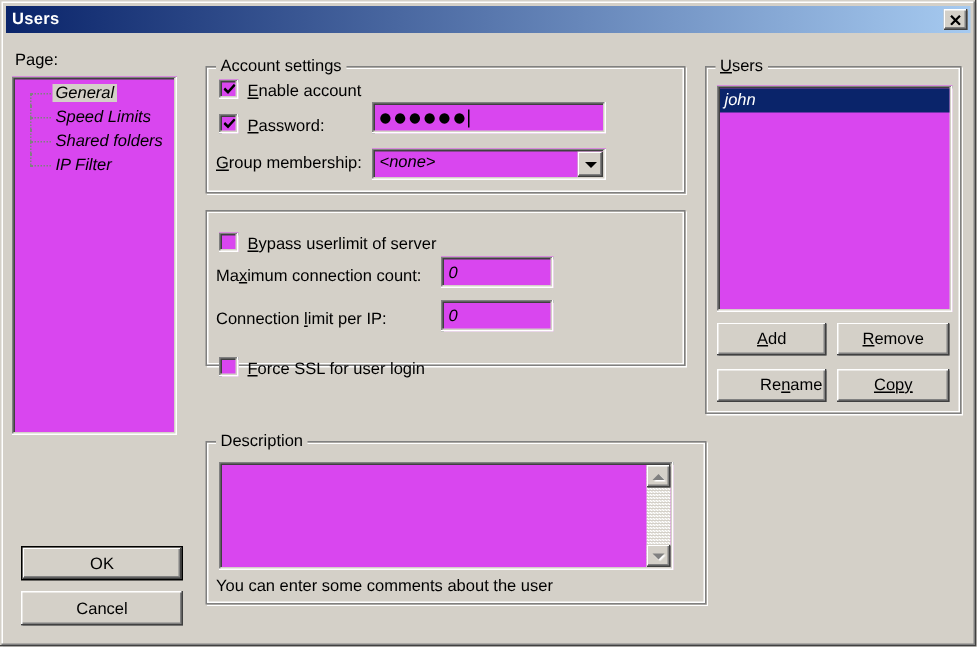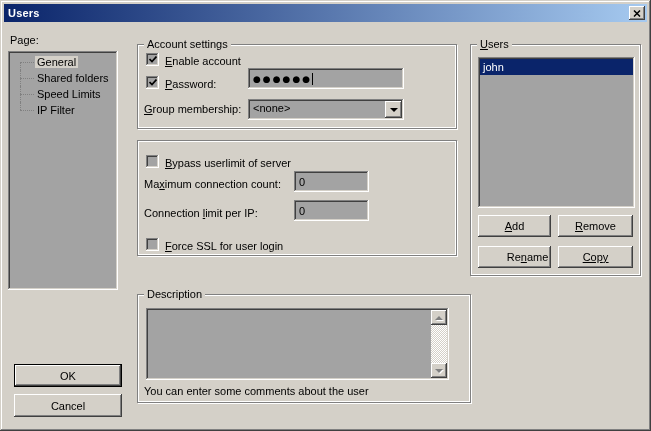--- a/index.html
+++ b/index.html
@@ -17,23 +17,24 @@
                 inset -2px -2px 0 #808080, inset 2px 2px 0 #ffffff;
     overflow: hidden;
   }
   .abs { position: absolute; }
   .raised {
     background: #d4d0c8;
     box-shadow: inset -1px -1px 0 #404040, inset 1px 1px 0 #ffffff,
                 inset -2px -2px 0 #808080, inset 2px 2px 0 #d4d0c8;
   }
   .sunken {
-    background: #a3a3a3;
+    background: #d946ef;
     box-shadow: inset -1px -1px 0 #ffffff, inset 1px 1px 0 #808080,
                 inset -2px -2px 0 #d4d0c8, inset 2px 2px 0 #404040;
+    font-style: italic;
   }
   .titlebar {
     position: absolute; left: 4px; top: 4px; right: 4px; height: 18px;
     background: linear-gradient(90deg, #0a246a 0%, #a6caf0 100%);
     display: flex; align-items: center;
   }
   .title-text { color: #fff; font-weight: bold; padding-left: 4px; letter-spacing: .2px; }
   .close-btn {
     position: absolute; right: 2px; top: 2px; width: 16px; height: 14px;
     display: flex; align-items: center; justify-content: center;
@@ -126,24 +127,24 @@
       <path d="M1 0.5 L7 6.5 M7 0.5 L1 6.5" stroke="#000" stroke-width="1.5" fill="none"></path>
     </svg>
   </div>
 
   <div class="label" style="left:10px; top:34px;">Page:</div>
   <div class="tree sunken" style="left:8px; top:51px; width:110px; height:239px;">
     <div class="tree-item first" data-selected="true">
       <span class="tree-label">General</span>
     </div>
     <div class="tree-item" data-selected="false">
+      <span class="tree-label">Speed Limits</span>
+    </div>
+    <div class="tree-item" data-selected="false">
       <span class="tree-label">Shared folders</span>
-    </div>
-    <div class="tree-item" data-selected="false">
-      <span class="tree-label">Speed Limits</span>
     </div>
     <div class="tree-item last" data-selected="false">
       <span class="tree-label">IP Filter</span>
     </div>
   </div>
 
   <div class="groupbox" style="left:137px; top:44px; width:320px; height:85px;">
     <span class="grp-caption">Account settings</span>
     <span class="checkbox sunken" style="left:8px; top:8px;" data-checked="true">
       <svg class="check" width="8" height="7" viewBox="0 0 8 7">
@@ -163,21 +164,21 @@
     </div>
     <span class="label" style="left:6px; top:58px;"><u>G</u>roup membership:</span>
     <div class="combo sunken" style="left:110px; top:54px; width:156px; height:21px;">
       <span class="combo-value">&lt;none&gt;</span>
       <div class="combo-btn raised">
         <span class="arrow-dn"></span>
       </div>
     </div>
   </div>
 
-  <div class="groupbox" style="left:137px; top:140px; width:320px; height:116px;padding-left:48px;">
+  <div class="groupbox" style="left:137px; top:140px; width:320px; height:104px;padding-left:48px;">
     <span class="checkbox sunken" style="left:8px; top:14px;" data-checked="false">
       <svg class="check" width="8" height="7" viewBox="0 0 8 7">
         <path d="M0.5 3 L3 5.5 L7.5 0.5" stroke="#000" stroke-width="1.7" fill="none"></path>
       </svg>
     </span>
     <span class="label" style="left:27px; top:16px;"><u>B</u>ypass userlimit of server</span>
     <span class="label" style="left:6px; top:37px;">Ma<u>x</u>imum connection count:</span>
     <div class="field sunken" style="left:156px; top:30px; width:75px; height:21px;">
       <span>0</span>
     </div>

